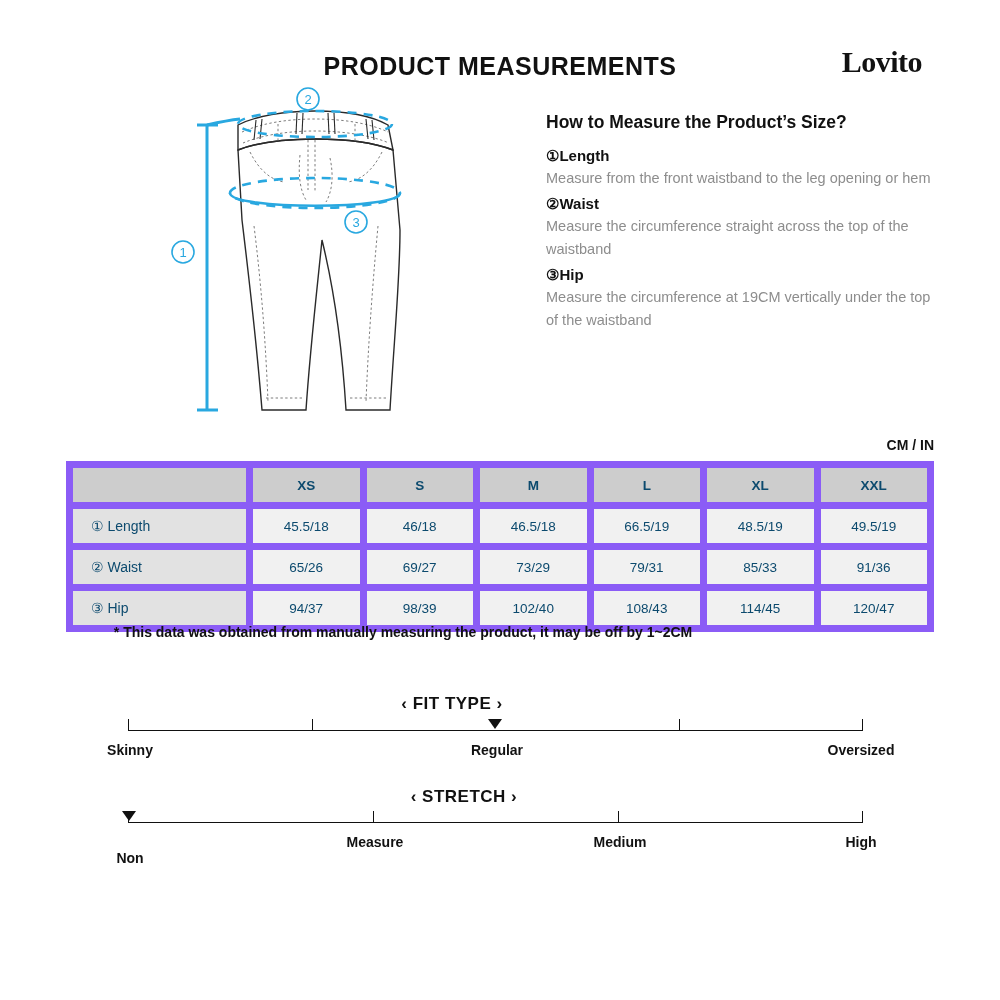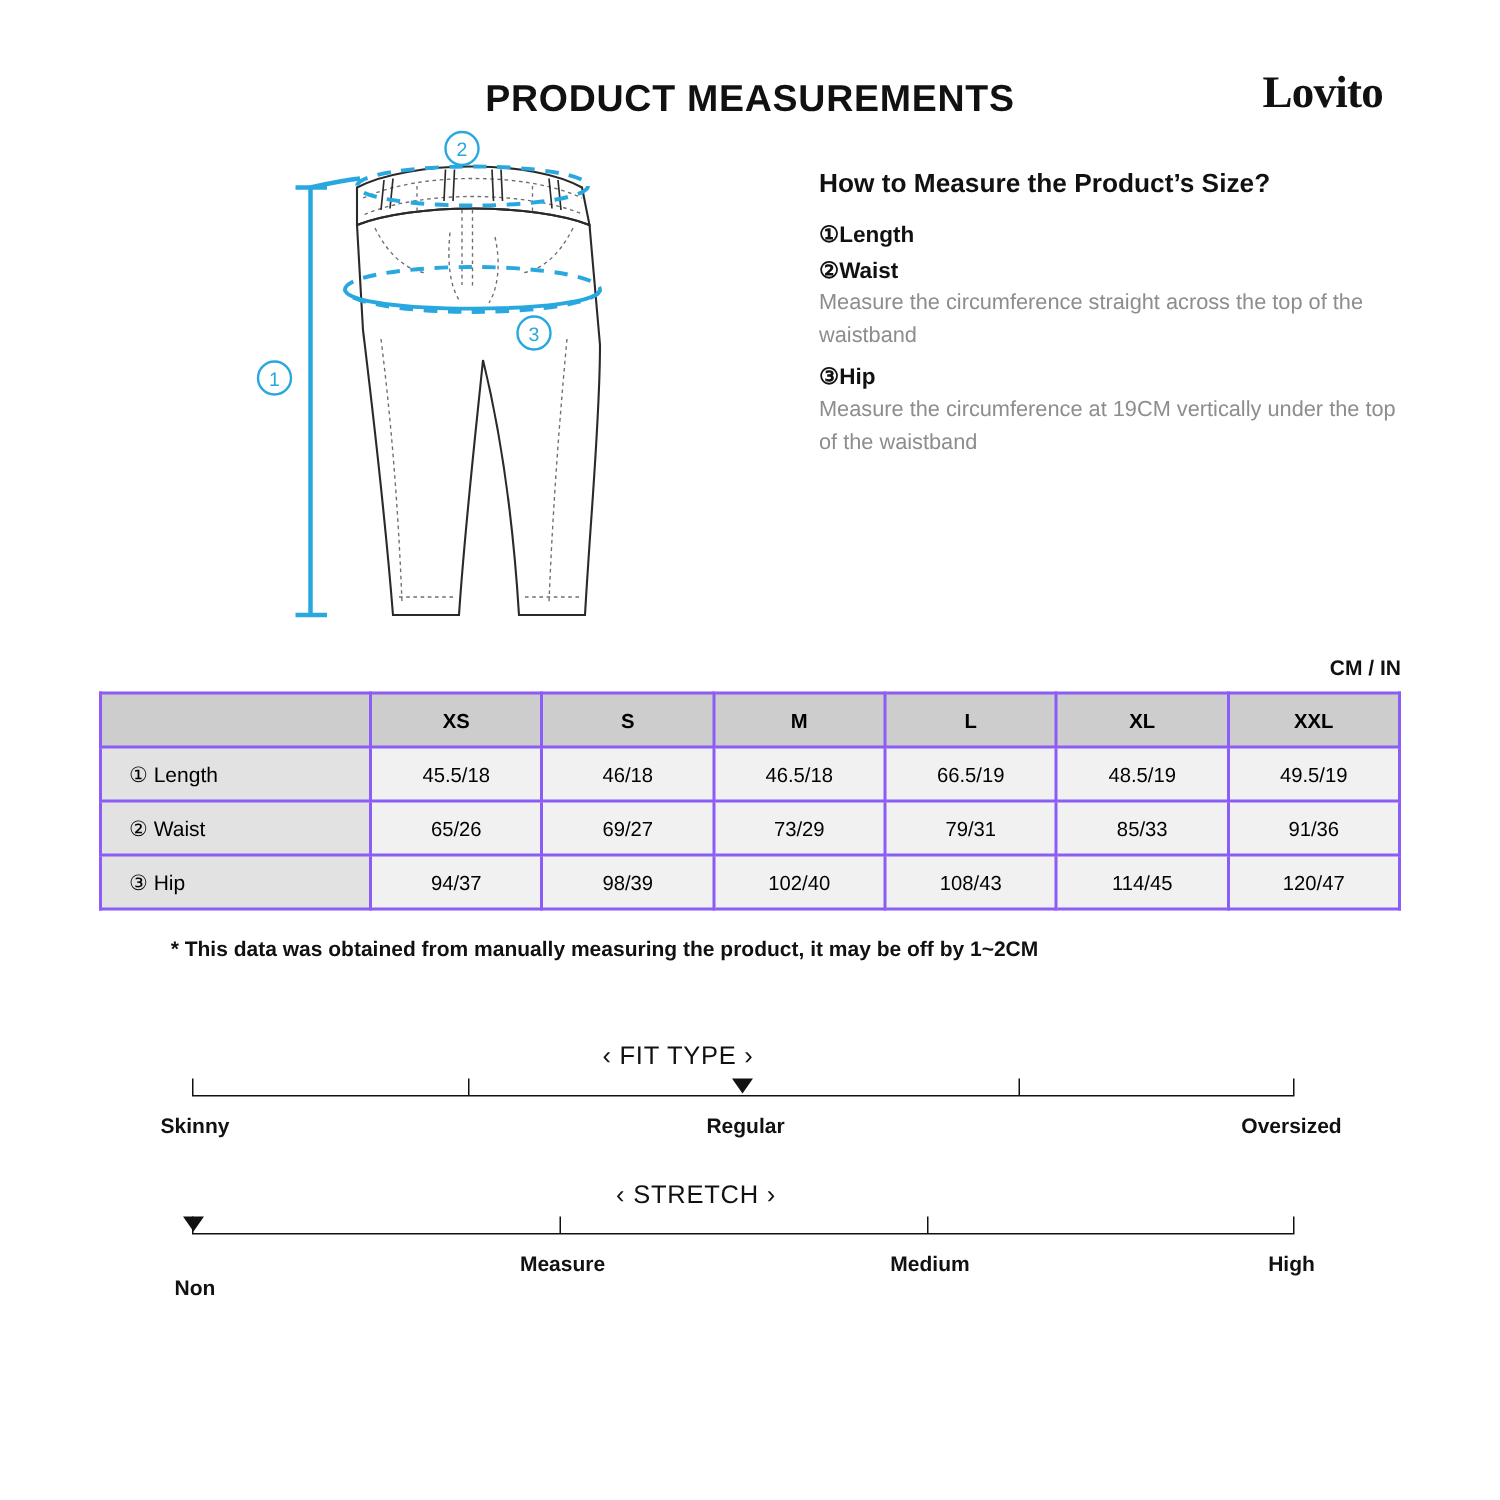--- a/index.html
+++ b/index.html
@@ -87,25 +87,25 @@
   table.size-table {
     position: absolute;
     left: 66px;
     top: 461px;
     width: 868px;
     border-collapse: collapse;
     table-layout: fixed;
   }
   table.size-table th,
   table.size-table td {
-    border: 2px solid #8b5cf6;
+    border: 7px solid #8b5cf6;
     text-align: center;
     font-size: 13.5px;
     height: 32px;
-    color: #000000;
+    color: #0c4a6e;
     margin-left: 36px;
   }
   table.size-table thead th {
     background: #cdcdcd;
     font-weight: bold;
   }
   table.size-table thead th.corner {
     background: #cdcdcd;
   }
   table.size-table tbody th {
@@ -131,21 +131,21 @@
     color: #111;
   }
 
   
   .scale-title {
     position: absolute;
     width: 904px;
     left: 0;
     text-align: center;
     font-size: 17px;
-    font-weight: normal;
+    font-weight: bold;
     letter-spacing: 0.5px;
     color: #111;
   }
   .scale-wrap { position: absolute; left: 128px; width: 735px; }
   .scale-line {
     position: absolute;
     left: 0;
     top: 0;
     width: 735px;
     height: 1px;
@@ -251,20 +251,21 @@
       <text x="206" y="147">3</text>
       <text x="33" y="177">1</text>
     </g>
   </svg>
 </div>
 
 <div class="howto">
   <h2>How to Measure the Product’s Size?</h2>
 
   <div class="item-title">①Length</div>
+  <div class="item-desc">Measure from the front waistband to the leg opening or hem</div>
 
   <div class="item-title">②Waist</div>
   <div class="item-desc">Measure the circumference straight across the top of the waistband</div>
 
   <div class="item-title">③Hip</div>
   <div class="item-desc">Measure the circumference at 19CM vertically under the top of the waistband</div>
 </div>
 
 <div class="cmin">CM / IN</div>
 

